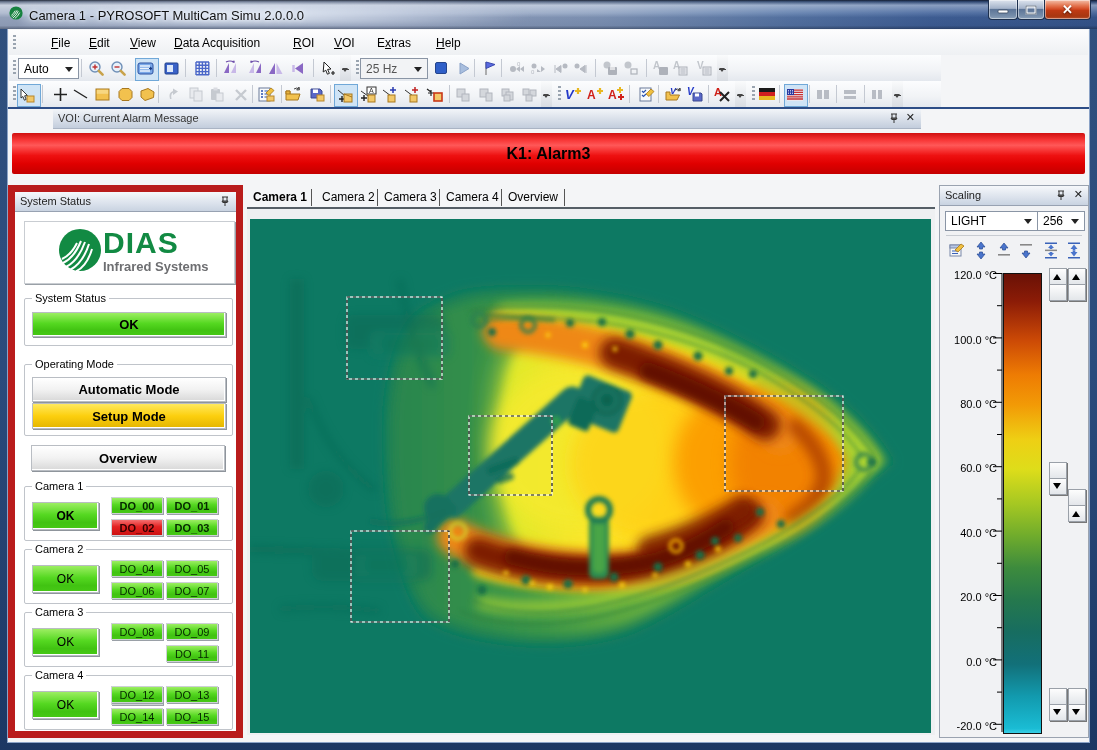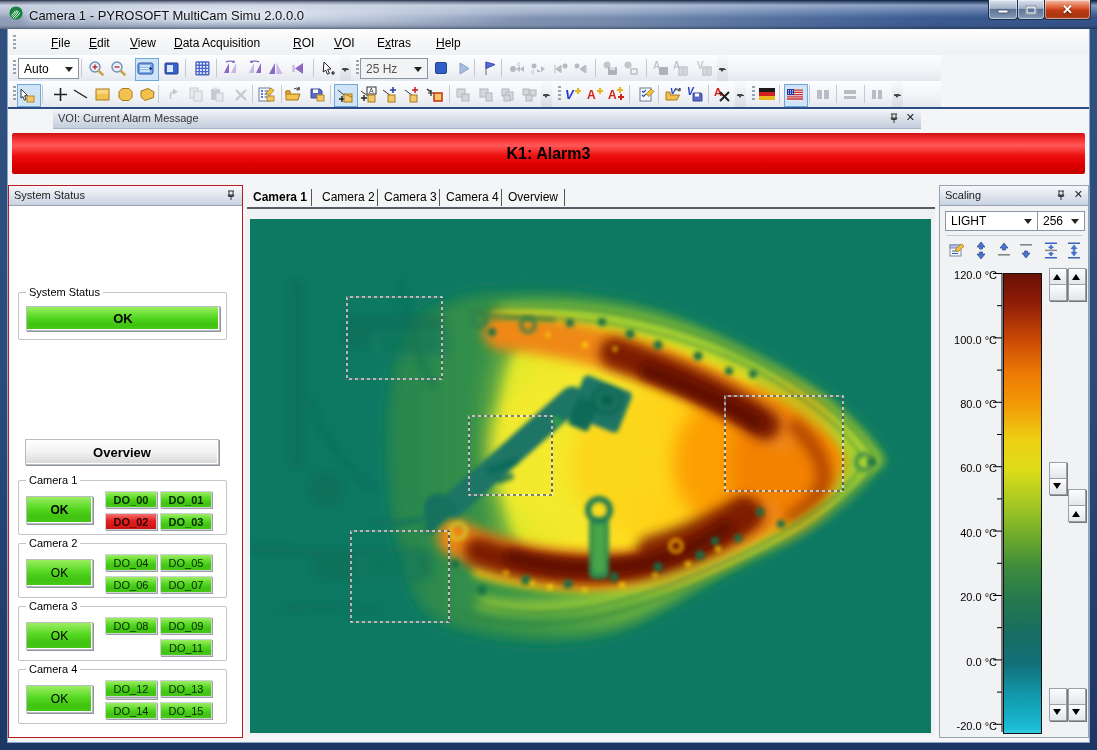--- a/index.html
+++ b/index.html
@@ -51,21 +51,21 @@
 #voihdr .t{position:absolute;left:5px;top:3px;font-size:11px;color:#333;}
 #alarm{left:12px;top:133px;width:1073px;height:41px;border-radius:2px;
  background:linear-gradient(180deg,#d01010 0%,#f83838 18%,#ff5858 30%,#ee1111 55%,#e00000 75%,#c40000 100%);
  display:flex;align-items:center;justify-content:center;}
 #alarm span{font-size:16px;font-weight:bold;color:#000;}
 
 .phdr{position:absolute;left:0;top:0;right:0;height:19px;
  background:linear-gradient(180deg,#f6f8fb 0%,#dbe2ec 60%,#c9d3e1 100%);
  border-bottom:1px solid #98a2b2;}
 .phdr .t{position:absolute;left:5px;top:3px;font-size:11px;color:#222;}
-#leftpanel{left:8px;top:185px;width:235px;height:553px;background:#fff;border:1px solid #b91c1c;box-sizing:border-box;}
+#leftpanel{left:8px;top:185px;width:235px;height:553px;background:#fff;border:7px solid #b91c1c;box-sizing:border-box;}
 #rightpanel{left:939px;top:185px;width:150px;height:553px;background:#f1f2f4;border:1px solid #9aa3b0;box-sizing:border-box;}
 
 .gbox{position:absolute;border:1px solid #c0c4ca;border-radius:2px;}
 .glbl{position:absolute;top:-7px;left:7px;background:#fff;padding:0 3px;font-size:11px;color:#000;}
 .btn3d{position:absolute;border:1px solid #b9bdc3;box-shadow:1px 1px 0 #8f959c, -1px -1px 0 #ffffff inset;
  display:flex;align-items:center;justify-content:center;}
 .green{background:linear-gradient(180deg,#9cee62 0%,#55d821 45%,#41c312 75%,#46c915 100%);}
 .red{background:linear-gradient(180deg,#f47070 0%,#e42222 45%,#cc1111 100%);}
 .white{background:linear-gradient(180deg,#ffffff 0%,#f2f2f2 50%,#d8d8d8 100%);}
 .yellow{background:linear-gradient(180deg,#ffe95e 0%,#fccf0e 50%,#e3b500 100%);}
@@ -439,28 +439,45 @@
   </div>
 
 <div id="leftpanel" class="abs">
  <div class="phdr">
       <div class="t">System Status</div>
   <svg style="position:absolute;right:6px;top:4px" width="10" height="11" viewBox="0 0 10 11">
         <path d="M2 1 H8 M3 1 V5 M7 1 V5 M2 5 H8 L7.2 6.5 H2.8 Z M5 6.5 V10" stroke="#333" stroke-width="1" fill="#666"></path>
       </svg>
  </div>
 
+ <div class="abs" style="left:9px;top:29px;width:209px;height:61px;background:#fff;border:1px solid #c9cdd2;box-shadow:1px 1px 0 #9aa0a7;">
+  <svg style="position:absolute;left:33px;top:5px" width="44" height="46" viewBox="0 0 44 46">
+   <circle cx="22" cy="23" r="21" fill="#128a43"></circle>
+   <path d="M4 32 Q13 28 19 16 M5 36 Q16 31 23 14 M8 40 Q20 34 27 15 M12 43 Q25 36 31 17 M18 44.5 Q29 39 34 22" stroke="#fff" stroke-width="2" fill="none"></path>
+  </svg>
+  <div class="abs" style="left:78px;top:4px;font-size:30px;font-weight:bold;color:#128a43;letter-spacing:1px;">DIAS</div>
+  <div class="abs" style="left:78px;top:37px;font-size:13px;font-weight:bold;color:#6d6e71;">Infrared Systems</div>
+ </div>
 
  <div class="gbox" style="left:9px;top:106px;width:207px;height:46px;">
       <div class="glbl">System Status</div>
   <div class="btn3d green" style="left:7px;top:13px;width:192px;height:23px;">
         <span style="font-size:13px;font-weight:bold;">OK</span>
       </div>
  </div>
 
+ <div class="gbox" style="left:9px;top:172px;width:207px;height:70px;">
+      <div class="glbl">Operating Mode</div>
+  <div class="btn3d white" style="left:7px;top:12px;width:192px;height:23px;">
+        <span style="font-size:13px;font-weight:bold;">Automatic Mode</span>
+      </div>
+  <div class="btn3d yellow" style="left:7px;top:38px;width:192px;height:24px;">
+        <span style="font-size:13px;font-weight:bold;">Setup Mode</span>
+      </div>
+ </div>
 
  <div class="btn3d white" style="left:16px;top:253px;width:192px;height:24px;">
       <span style="font-size:13px;font-weight:bold;">Overview</span>
     </div>
 
  <div class="gbox" style="left:9px;top:294px;width:207px;height:53px;">
       <div class="glbl">Camera 1</div>
   <div class="btn3d green" style="left:7px;top:15px;width:65px;height:26px;">
         <span style="font-size:12px;font-weight:bold;">OK</span>
       </div>

